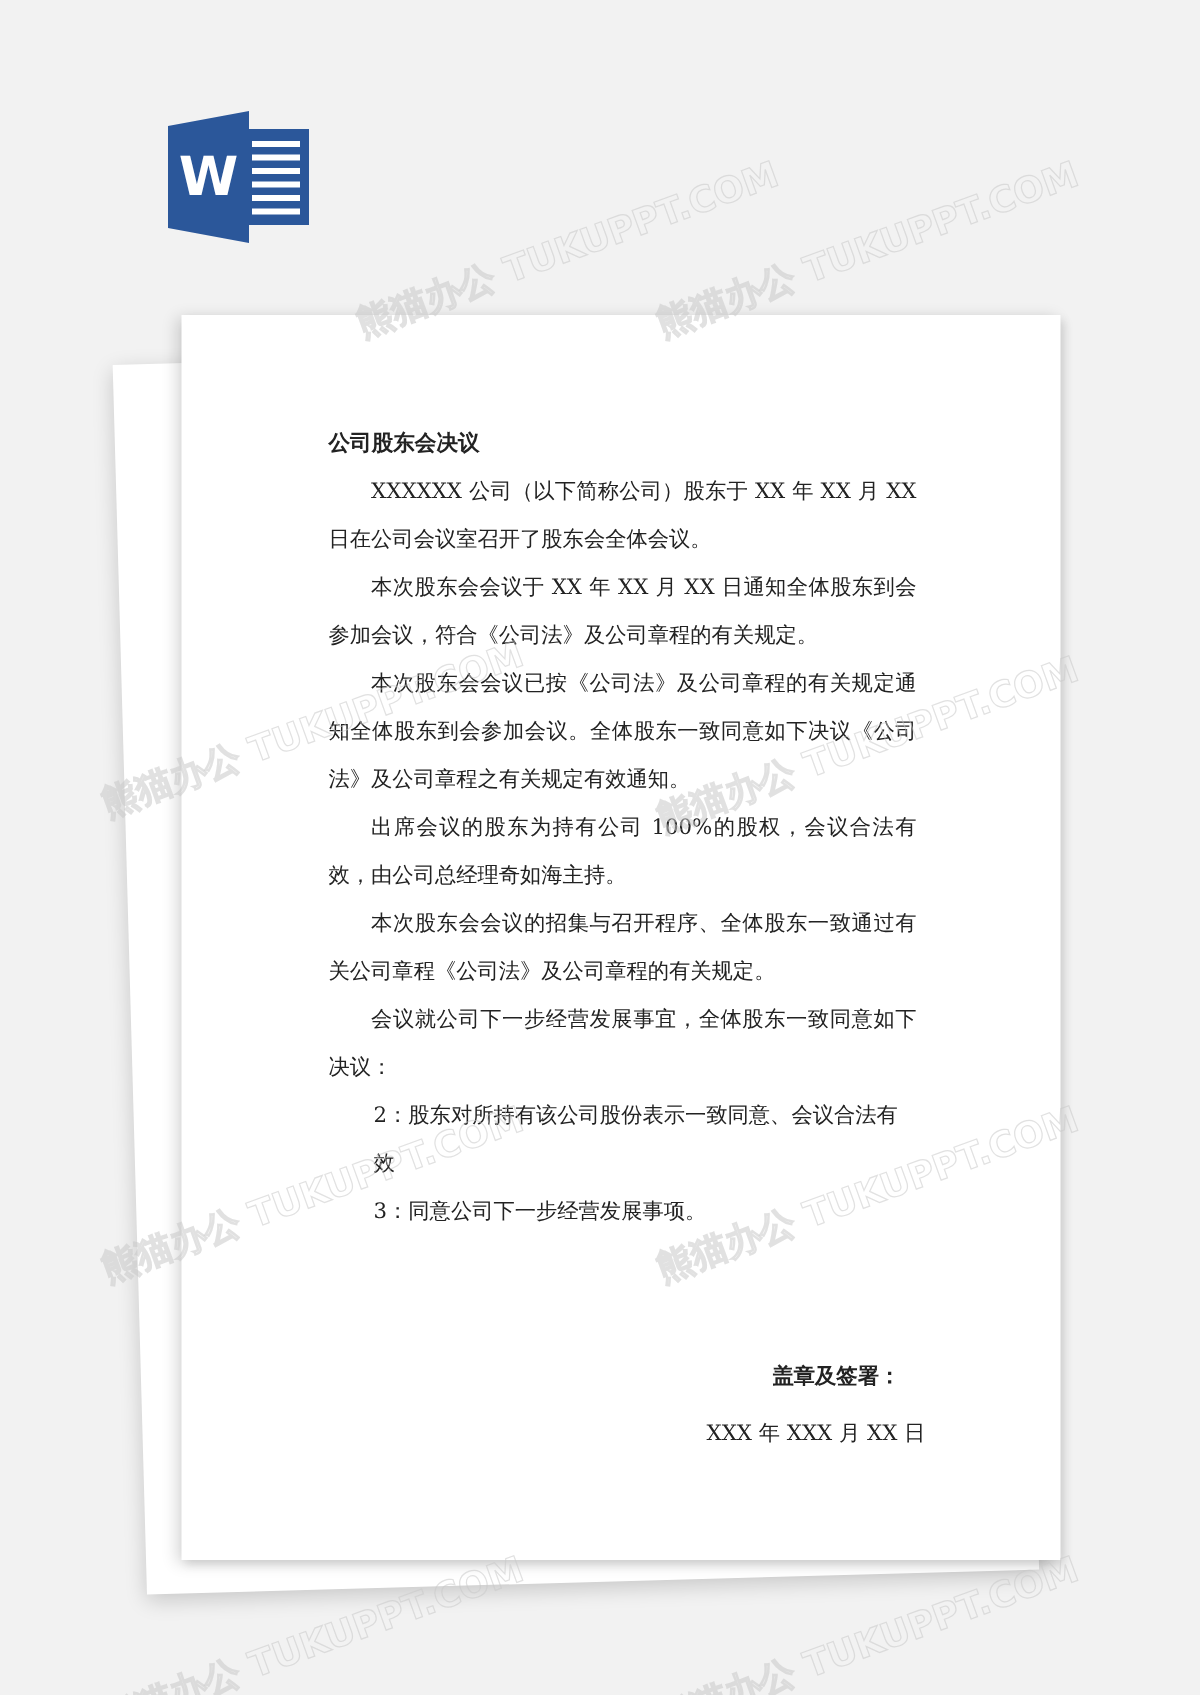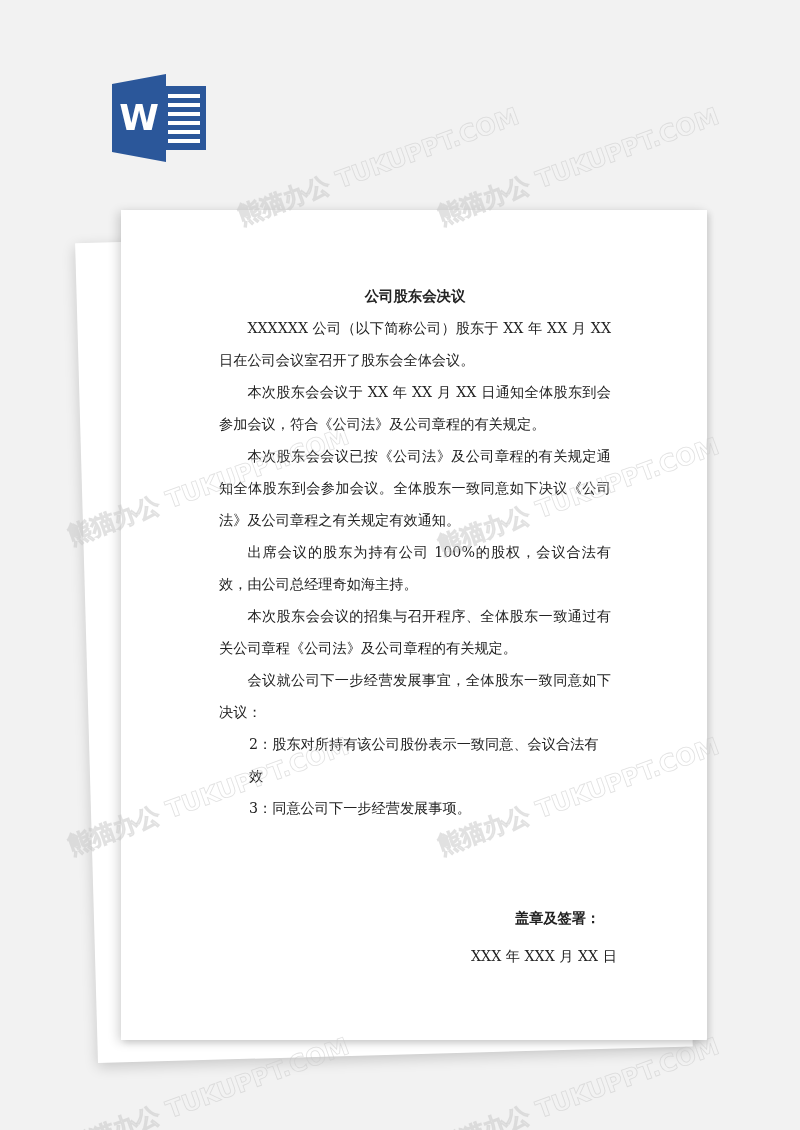--- a/index.html
+++ b/index.html
@@ -4,21 +4,21 @@
 <style>
   html,body{margin:0;padding:0;}
   body{width:800px;height:1130px;background:#f2f2f2;position:relative;overflow:hidden;font-family:"DejaVu Serif","Liberation Serif",serif;}
   .header{position:absolute;left:0;top:0;width:800px;height:190px;}
   .word-logo{position:absolute;left:110px;top:72px;width:100px;height:90px;}
   .page-banner-title{position:absolute;left:262px;top:88px;font-family:"DejaVu Sans","Liberation Sans",sans-serif;font-size:41px;color:#3a5d94;letter-spacing:1px;white-space:nowrap;}
   .watermark{position:absolute;color:rgba(255,255,255,0.0);-webkit-text-stroke:0.8px rgba(200,200,200,0.55);font-family:"DejaVu Sans","Liberation Sans",sans-serif;font-weight:bold;font-size:24px;transform:rotate(-20deg);white-space:nowrap;pointer-events:none;z-index:5;}
   .back-sheet{position:absolute;left:98px;top:243px;width:595px;height:820px;background:#fff;transform:rotate(-1.6deg);transform-origin:left bottom;box-shadow:0 4px 14px rgba(0,0,0,0.18);}
   .sheet{position:absolute;left:121px;top:210px;width:586px;height:830px;background:#fff;box-shadow:-3px 2px 10px rgba(0,0,0,0.16),3px 3px 6px rgba(0,0,0,0.10);}
   .doc{position:absolute;left:98px;top:70px;width:392px;font-size:14.2px;color:#222;line-height:32px;}
-  .doc-title{text-align:center;font-weight:bold;margin-bottom:0;font-size:14.4px;}
+  .doc-title{text-align:left;font-weight:bold;margin-bottom:0;font-size:14.4px;}
   .para{text-indent:2em;text-align:justify;margin:0;}
   .item{padding-left:30px;margin:0;}
   .sig-label{position:absolute;left:296px;top:622px;white-space:nowrap;font-weight:bold;}
   .sig-date{position:absolute;left:252px;top:660px;white-space:nowrap;}
 </style>
 </head>
 <body>
 
 <div class="header">
   <div class="word-logo">

